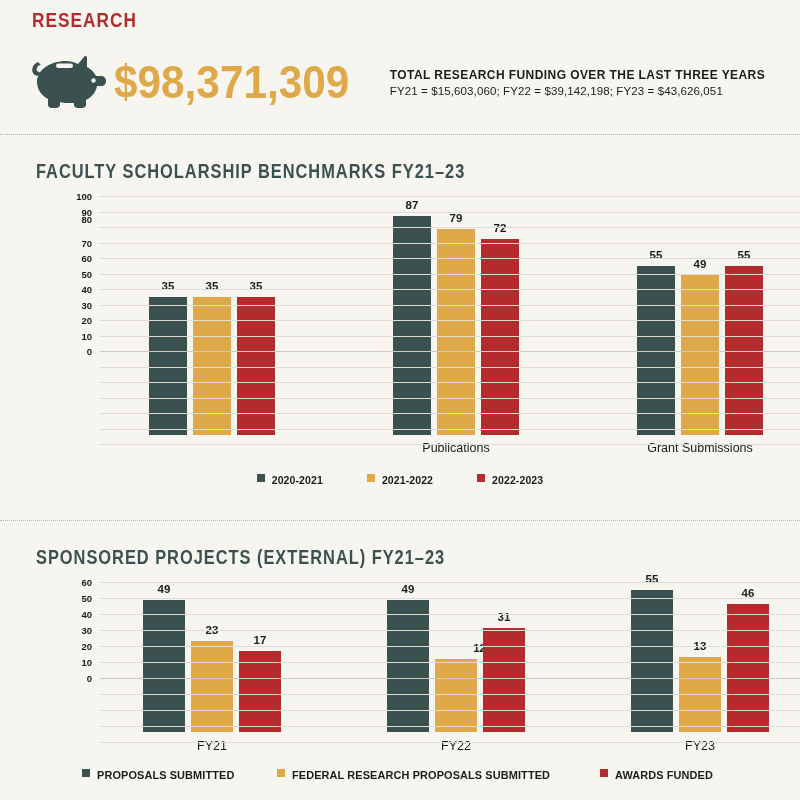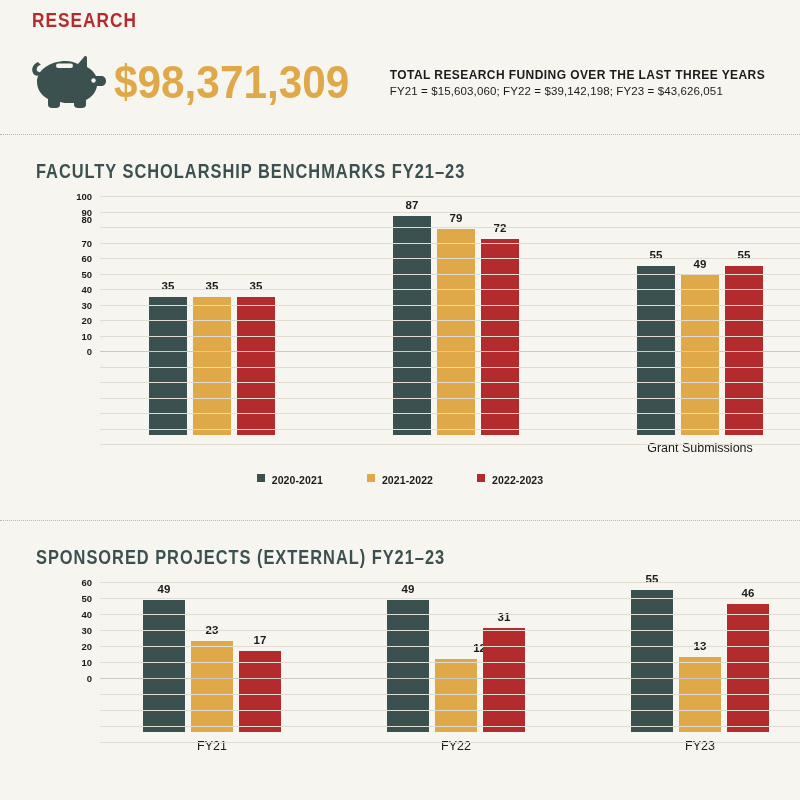--- a/index.html
+++ b/index.html
@@ -182,20 +182,21 @@
           <div class="bar" style="left: 93px; top: 100.75px; height: 138.25px; width: 38px; background: rgb(223, 168, 73);"></div>
           <div class="barlabel" style="left: 112px; top: 83.75px;">35</div>
           <div class="bar" style="left: 137px; top: 100.75px; height: 138.25px; width: 38px; background: rgb(179, 43, 44);"></div>
           <div class="barlabel" style="left: 156px; top: 83.75px;">35</div>
           <div class="bar" style="left: 293px; top: 20.15px; height: 218.85px; width: 38px; background: rgb(59, 81, 80);"></div>
           <div class="barlabel" style="left: 312px; top: 3.15px;">87</div>
           <div class="bar" style="left: 337px; top: 32.55px; height: 206.45px; width: 38px; background: rgb(223, 168, 73);"></div>
           <div class="barlabel" style="left: 356px; top: 15.55px;">79</div>
           <div class="bar" style="left: 381px; top: 43.4px; height: 195.6px; width: 38px; background: rgb(179, 43, 44);"></div>
           <div class="barlabel" style="left: 400px; top: 26.4px;">72</div>
+          <div class="catlabel" style="left: 356px; top: 245px;">Publications</div>
           <div class="bar" style="left: 537px; top: 69.75px; height: 169.25px; width: 38px; background: rgb(59, 81, 80);"></div>
           <div class="barlabel" style="left: 556px; top: 52.75px;">55</div>
           <div class="bar" style="left: 581px; top: 79.05px; height: 159.95px; width: 38px; background: rgb(223, 168, 73);"></div>
           <div class="barlabel" style="left: 600px; top: 62.05px;">49</div>
           <div class="bar" style="left: 625px; top: 69.75px; height: 169.25px; width: 38px; background: rgb(179, 43, 44);"></div>
           <div class="barlabel" style="left: 644px; top: 52.75px;">55</div>
           <div class="catlabel" style="left: 600px; top: 245px;">Grant Submissions</div>
         </div>
     <div class="gridline" style="top: 0px;"></div>
         <div class="gridline" style="top: 15.5px;"></div>
@@ -277,14 +278,28 @@
         <div class="gridline" style="top: 64px;"></div>
         <div class="gridline" style="top: 80px;"></div>
         <div class="gridline axis0" style="top: 96px;"></div>
         <div class="gridline" style="top: 112px;"></div>
         <div class="gridline" style="top: 128px;"></div>
         <div class="gridline" style="top: 144px;"></div>
         <div class="gridline" style="top: 160px;"></div>
       </div>
   </div>
 
+  <div class="legend" id="chart2-legend">
+      <div class="legend-item" style="margin: 0px 18px;">
+        <span class="legend-swatch" style="background: rgb(59, 81, 80);"></span>
+        <span class="legend-label">PROPOSALS SUBMITTED</span>
+      </div>
+      <div class="legend-item" style="margin: 0px 18px;">
+        <span class="legend-swatch" style="background: rgb(223, 168, 73);"></span>
+        <span class="legend-label">FEDERAL RESEARCH PROPOSALS SUBMITTED</span>
+      </div>
+      <div class="legend-item" style="margin: 0px 18px;">
+        <span class="legend-swatch" style="background: rgb(179, 43, 44);"></span>
+        <span class="legend-label">AWARDS FUNDED</span>
+      </div>
+    </div>
 
 </div>
 
 </body></html>

